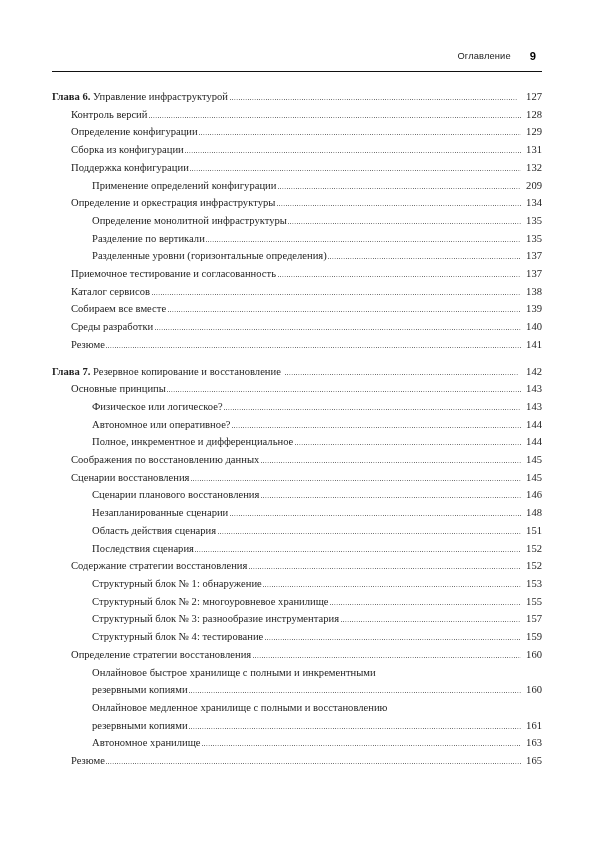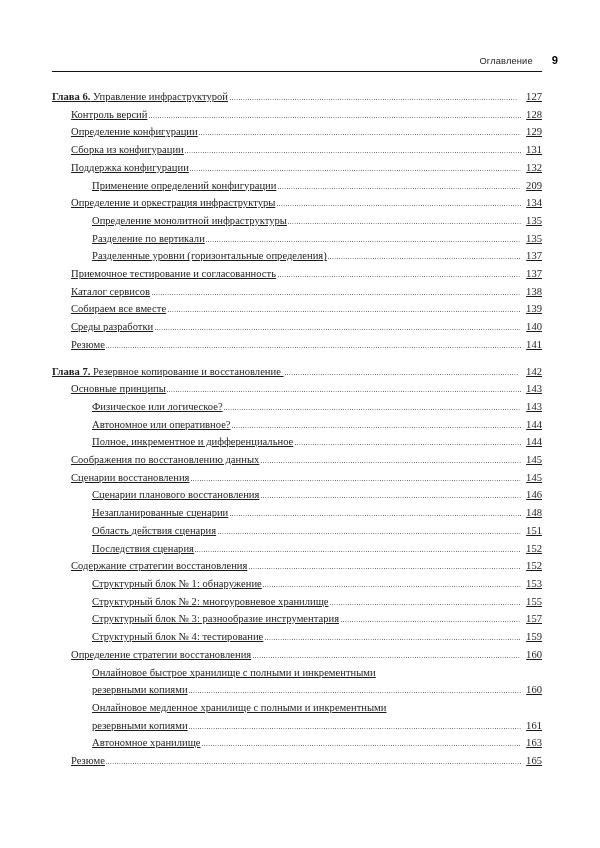--- a/index.html
+++ b/index.html
@@ -21,26 +21,26 @@
     position: relative;
     width: 600px;
     height: 848px;
     box-sizing: border-box;
   }
 
   
   .running-head {
     position: absolute;
     left: 52px;
-    right: 42px;
+    right: 64px;
     top: 46px;
     height: 20px;
     display: flex;
     justify-content: flex-end;
-    align-items: flex-end;
+    align-items: center;
     font-family: "Liberation Sans", "DejaVu Sans", sans-serif;
   }
   .running-head .rh-title {
     font-size: 9.3px;
     letter-spacing: 0.15px;
     color: #1b1b1b;
   }
   .running-head .rh-folio {
     font-size: 11.2px;
     font-weight: bold;
@@ -55,21 +55,20 @@
     height: 1.3px;
     background: #111111;
   }
 
   
   .toc {
     position: absolute;
     left: 52px;
     top: 88px;
     width: 490px;
-    text-decoration: underline;
   }
 
   .entry {
     display: block;
     position: relative;
     font-size: 10.6px;
     line-height: 17.7px;
     color: #1f1f1f;
   }
 
@@ -372,21 +371,21 @@
           <span class="folio"></span>
         </div>
         <div class="row">
           <span class="label">резервными копиями</span>
           <span class="leader"></span>
           <span class="folio">160</span>
         </div>
       </div>
       <div class="entry lvl-2">
         <div class="row no-leader wrap-first">
-          <span class="label">Онлайновое медленное хранилище с полными и инкрементными</span>
+          <span class="label">Онлайновое медленное хранилище с полными и восстановлению</span>
           <span class="leader"></span>
           <span class="folio"></span>
         </div>
         <div class="row">
           <span class="label">резервными копиями</span>
           <span class="leader"></span>
           <span class="folio">161</span>
         </div>
       </div>
       <div class="entry lvl-2">

